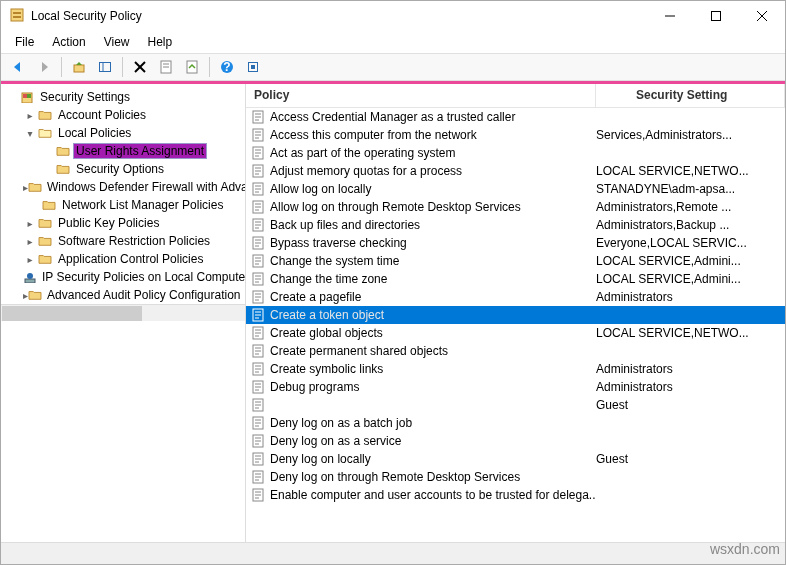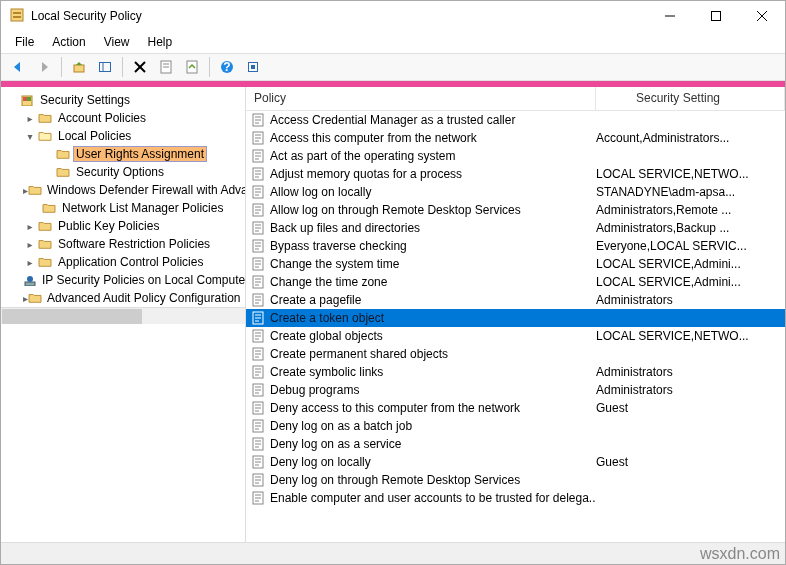--- a/index.html
+++ b/index.html
@@ -7,43 +7,43 @@
 .window { width: 786px; height: 565px; border: 1px solid #aaa; display: flex; flex-direction: column; background: #fff; }
 .titlebar { height: 30px; display: flex; align-items: center; padding: 0 0 0 8px; background: #fff; }
 .titlebar .title { margin-left: 6px; flex: 1; }
 .titlebar .controls { display: flex; }
 .titlebar .controls div { width: 46px; height: 30px; display: flex; align-items: center; justify-content: center; }
 .menubar { height: 22px; display: flex; align-items: center; padding: 0 6px; gap: 2px; }
 .menubar span { padding: 2px 8px; }
 .toolbar { height: 28px; display: flex; align-items: center; padding: 2px 6px; gap: 4px; border-top: 1px solid #e0e0e0; border-bottom: 1px solid #e0e0e0; background: #f8f8f8; }
 .tool { width: 22px; height: 22px; display: flex; align-items: center; justify-content: center; border: 1px solid transparent; }
 .tool-sep { width: 1px; height: 20px; background: #ccc; margin: 0 2px; }
-.content { flex: 1; display: flex; border-top: 6px solid #ec4899; overflow: hidden; }
+.content { flex: 1; display: flex; border-top: 3px solid #ec4899; overflow: hidden; }
 .tree-pane { width: 245px; border-right: 1px solid #ddd; overflow: auto; padding: 4px 0; }
 .list-pane { flex: 1; display: flex; flex-direction: column; overflow: hidden; position: relative; }
 .tree-row { display: flex; align-items: center; height: 18px; padding-right: 4px; white-space: nowrap; }
-.tree-row.selected .label { background: #fdba74; outline: 1px solid #99c; }
+.tree-row.selected .label { background: #a21caf; outline: 1px solid #99c; }
 .tree-toggle { width: 14px; text-align: center; color: #666; font-size: 10px; cursor: default; }
 .tree-icon { width: 16px; height: 16px; display: inline-flex; align-items: center; justify-content: center; margin-right: 3px; }
 .label { padding: 0 2px; }
 .folder-icon svg { width: 14px; height: 12px; }
-.list-header { display: flex; height: 24px; background: #fff; border-bottom: 1px solid #e5e5e5; }
+.list-header { display: flex; height: 24px; background: #fff; border-bottom: 1px solid #e5e5e5; font-weight: bold; }
 .list-header div { padding: 4px 8px; border-right: 1px solid #e5e5e5; color: #333; }
 .col-policy { width: 350px; }
 .col-setting { flex: 1; margin-left: 32px; }
 .list-body { flex: 1; overflow-y: scroll; }
 .list-row { display: flex; align-items: center; height: 18px; white-space: nowrap; }
-.list-row.selected { background: #0078d7; color: #0f172a; align-items: center; }
+.list-row.selected { background: #0078d7; color: #e5e5e5; align-items: center; }
 .list-row .cell-policy { width: 350px; display: flex; align-items: center; padding-left: 4px; overflow: hidden; text-overflow: ellipsis; }
 .list-row .cell-setting { flex: 1; overflow: hidden; text-overflow: ellipsis; padding-right: 8px; }
 .policy-icon { width: 16px; height: 16px; display: inline-flex; align-items: center; justify-content: center; margin-right: 4px; flex-shrink: 0; }
 .statusbar { height: 22px; border-top: 1px solid #ddd; background: #f0f0f0; }
 .hscroll { height: 17px; background: #f0f0f0; border-top: 1px solid #ddd; position: relative; }
 .hscroll-thumb { position: absolute; height: 15px; top: 1px; left: 1px; width: 140px; background: #cdcdcd; }
-.watermark { position: absolute; bottom: 2px; right: 6px; font-size: 16px; color: #888; }
+.watermark { position: absolute; bottom: 8px; right: 6px; font-size: 14px; color: #888; }
 </style>
 </head>
 <body>
 
 <div class="window">
 
   <div class="titlebar">
     <span>
       <svg width="16" height="16">
           <rect x="2" y="2" width="12" height="12" fill="#f4d47c" stroke="#b6842b"></rect>
@@ -282,21 +282,21 @@
               <span class="policy-icon">
                 <svg width="14" height="14">
                   <rect x="2" y="1" width="10" height="12" fill="#fff" stroke="#888"></rect>
                   <line x1="4" y1="4" x2="10" y2="4" stroke="#888"></line>
                   <line x1="4" y1="7" x2="10" y2="7" stroke="#888"></line>
                   <line x1="4" y1="10" x2="8" y2="10" stroke="#888"></line>
                 </svg>
               </span>
               <span>Access this computer from the network</span>
             </div>
-            <div class="cell-setting">Account,Administrators...</div>
+            <div class="cell-setting">Services,Administrators...</div>
           </div>
           <div class="list-row">
             <div class="cell-policy">
               <span class="policy-icon">
                 <svg width="14" height="14">
                   <rect x="2" y="1" width="10" height="12" fill="#fff" stroke="#888"></rect>
                   <line x1="4" y1="4" x2="10" y2="4" stroke="#888"></line>
                   <line x1="4" y1="7" x2="10" y2="7" stroke="#888"></line>
                   <line x1="4" y1="10" x2="8" y2="10" stroke="#888"></line>
                 </svg>
@@ -490,21 +490,20 @@
           <div class="list-row">
             <div class="cell-policy">
               <span class="policy-icon">
                 <svg width="14" height="14">
                   <rect x="2" y="1" width="10" height="12" fill="#fff" stroke="#888"></rect>
                   <line x1="4" y1="4" x2="10" y2="4" stroke="#888"></line>
                   <line x1="4" y1="7" x2="10" y2="7" stroke="#888"></line>
                   <line x1="4" y1="10" x2="8" y2="10" stroke="#888"></line>
                 </svg>
               </span>
-              <span>Deny access to this computer from the network</span>
             </div>
             <div class="cell-setting">Guest</div>
           </div>
           <div class="list-row">
             <div class="cell-policy">
               <span class="policy-icon">
                 <svg width="14" height="14">
                   <rect x="2" y="1" width="10" height="12" fill="#fff" stroke="#888"></rect>
                   <line x1="4" y1="4" x2="10" y2="4" stroke="#888"></line>
                   <line x1="4" y1="7" x2="10" y2="7" stroke="#888"></line>

